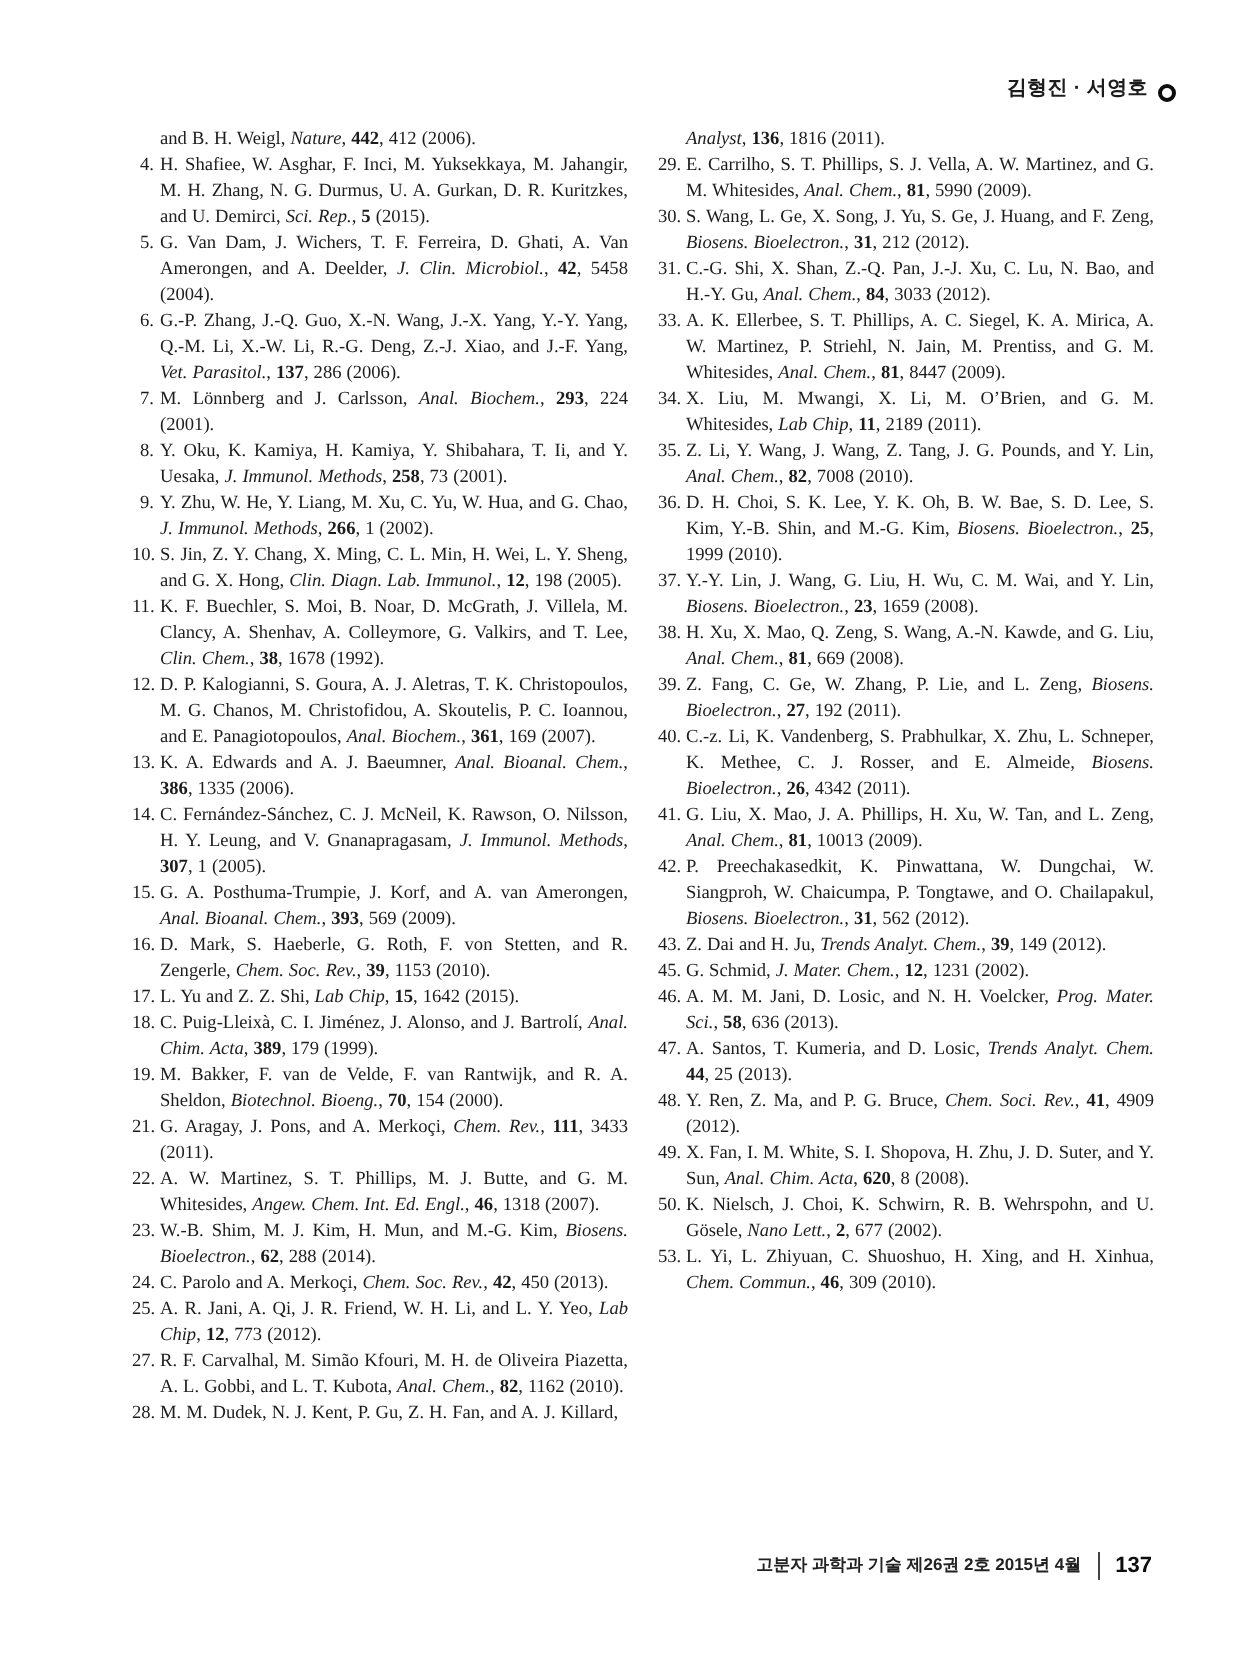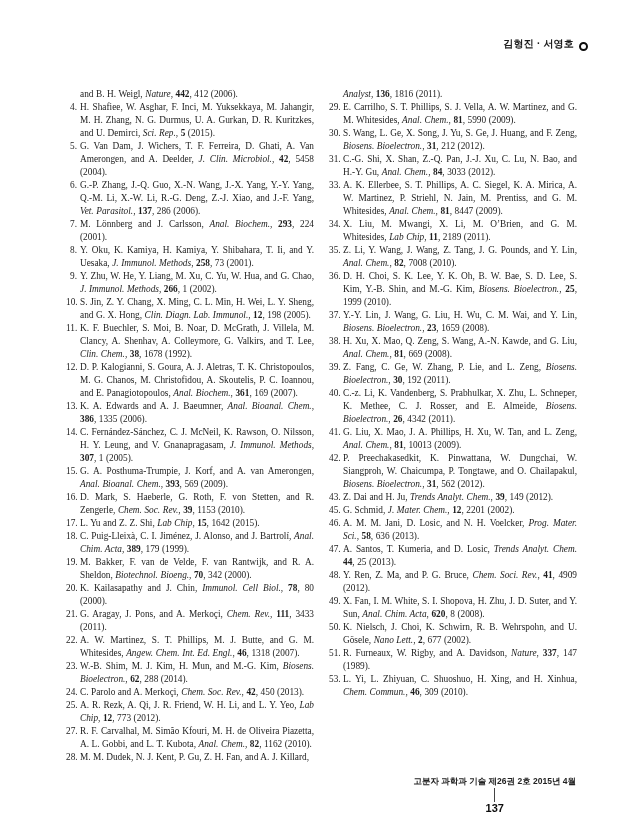--- a/index.html
+++ b/index.html
@@ -26,21 +26,21 @@
   .author-icon {
     box-sizing: border-box;
     width: 9px; height: 9px;
     border: 2.6px solid #0d0d0d;
     border-radius: 50%;
     display: inline-block;
   }
   .refs {
     position: absolute;
     top: 64px; left: 66px;
-    display: flex; gap: 15px; margin-top: 24px;
+    display: flex; gap: 15px;
   }
   .col { width: 248px; flex: none; }
   .ref {
     margin: 0;
     font-size: 9.3px;
     line-height: 13px;
     text-align: justify;
     padding-left: 14px;
     text-indent: -14px;
     word-spacing: 0.2px;
@@ -52,21 +52,21 @@
     text-align: right;
     text-indent: 0;
   }
   .it { font-style: italic; }
   .bd { font-weight: 700; }
   .footer {
     position: absolute;
     top: 776px; right: 45px;
     display: flex; align-items: center;
     font-family: "Liberation Sans", sans-serif;
-    font-size: 8.5px; font-weight: 600; color: #222; flex-direction: column;
+    font-size: 8.5px; font-weight: 600; color: #222;
   }
   .footer-divider {
     width: 1px; height: 14px;
     background: #444;
     margin: 0 8px;
   }
   .pagenum {
     font-size: 11px; font-weight: 700; color: #0d0d0d;
     font-family: "Liberation Sans", sans-serif;
   }
@@ -92,53 +92,51 @@
         <p class="ref"><span class="refnum">9.</span><span>Y. Zhu, W. He, Y. Liang, M. Xu, C. Yu, W. Hua, and G. Chao, </span><span class="it">J. Immunol. Methods</span><span>, </span><span class="bd">266</span><span>, 1 (2002).</span></p>
         <p class="ref"><span class="refnum">10.</span><span>S. Jin, Z. Y. Chang, X. Ming, C. L. Min, H. Wei, L. Y. Sheng, and G. X. Hong, </span><span class="it">Clin. Diagn. Lab. Immunol.</span><span>, </span><span class="bd">12</span><span>, 198 (2005).</span></p>
         <p class="ref"><span class="refnum">11.</span><span>K. F. Buechler, S. Moi, B. Noar, D. McGrath, J. Villela, M. Clancy, A. Shenhav, A. Colleymore, G. Valkirs, and T. Lee, </span><span class="it">Clin. Chem.</span><span>, </span><span class="bd">38</span><span>, 1678 (1992).</span></p>
         <p class="ref"><span class="refnum">12.</span><span>D. P. Kalogianni, S. Goura, A. J. Aletras, T. K. Christopoulos, M. G. Chanos, M. Christofidou, A. Skoutelis, P. C. Ioannou, and E. Panagiotopoulos, </span><span class="it">Anal. Biochem.</span><span>, </span><span class="bd">361</span><span>, 169 (2007).</span></p>
         <p class="ref"><span class="refnum">13.</span><span>K. A. Edwards and A. J. Baeumner, </span><span class="it">Anal. Bioanal. Chem.</span><span>, </span><span class="bd">386</span><span>, 1335 (2006).</span></p>
         <p class="ref"><span class="refnum">14.</span><span>C. Fernández-Sánchez, C. J. McNeil, K. Rawson, O. Nilsson, H. Y. Leung, and V. Gnanapragasam, </span><span class="it">J. Immunol. Methods</span><span>, </span><span class="bd">307</span><span>, 1 (2005).</span></p>
         <p class="ref"><span class="refnum">15.</span><span>G. A. Posthuma-Trumpie, J. Korf, and A. van Amerongen, </span><span class="it">Anal. Bioanal. Chem.</span><span>, </span><span class="bd">393</span><span>, 569 (2009).</span></p>
         <p class="ref"><span class="refnum">16.</span><span>D. Mark, S. Haeberle, G. Roth, F. von Stetten, and R. Zengerle, </span><span class="it">Chem. Soc. Rev.</span><span>, </span><span class="bd">39</span><span>, 1153 (2010).</span></p>
         <p class="ref"><span class="refnum">17.</span><span>L. Yu and Z. Z. Shi, </span><span class="it">Lab Chip</span><span>, </span><span class="bd">15</span><span>, 1642 (2015).</span></p>
         <p class="ref"><span class="refnum">18.</span><span>C. Puig-Lleixà, C. I. Jiménez, J. Alonso, and J. Bartrolí, </span><span class="it">Anal. Chim. Acta</span><span>, </span><span class="bd">389</span><span>, 179 (1999).</span></p>
-        <p class="ref"><span class="refnum">19.</span><span>M. Bakker, F. van de Velde, F. van Rantwijk, and R. A. Sheldon, </span><span class="it">Biotechnol. Bioeng.</span><span>, </span><span class="bd">70</span><span>, 342 (2000).</span></p>
-        <p class="ref"><span class="refnum">20.</span><span>K. Kailasapathy and J. Chin, </span><span class="it">Immunol. Cell Biol.</span><span>, </span><span class="bd">78</span><span>, 80 (2000).</span></p>
+        <p class="ref"><span class="refnum">19.</span><span>M. Bakker, F. van de Velde, F. van Rantwijk, and R. A. Sheldon, </span><span class="it">Biotechnol. Bioeng.</span><span>, </span><span class="bd">70</span><span>, 154 (2000).</span></p>
         <p class="ref"><span class="refnum">21.</span><span>G. Aragay, J. Pons, and A. Merkoçi, </span><span class="it">Chem. Rev.</span><span>, </span><span class="bd">111</span><span>, 3433 (2011).</span></p>
         <p class="ref"><span class="refnum">22.</span><span>A. W. Martinez, S. T. Phillips, M. J. Butte, and G. M. Whitesides, </span><span class="it">Angew. Chem. Int. Ed. Engl.</span><span>, </span><span class="bd">46</span><span>, 1318 (2007).</span></p>
         <p class="ref"><span class="refnum">23.</span><span>W.-B. Shim, M. J. Kim, H. Mun, and M.-G. Kim, </span><span class="it">Biosens. Bioelectron.</span><span>, </span><span class="bd">62</span><span>, 288 (2014).</span></p>
         <p class="ref"><span class="refnum">24.</span><span>C. Parolo and A. Merkoçi, </span><span class="it">Chem. Soc. Rev.</span><span>, </span><span class="bd">42</span><span>, 450 (2013).</span></p>
-        <p class="ref"><span class="refnum">25.</span><span>A. R. Rezk, A. Qi, J. R. Friend, W. H. Li, and L. Y. Yeo, </span><span class="it">Lab Chip</span><span>, </span><span class="bd">12</span><span>, 773 (2012).</span></p>
+        <p class="ref"><span class="refnum">25.</span><span>A. R. Jani, A. Qi, J. R. Friend, W. H. Li, and L. Y. Yeo, </span><span class="it">Lab Chip</span><span>, </span><span class="bd">12</span><span>, 773 (2012).</span></p>
         <p class="ref"><span class="refnum">27.</span><span>R. F. Carvalhal, M. Simão Kfouri, M. H. de Oliveira Piazetta, A. L. Gobbi, and L. T. Kubota, </span><span class="it">Anal. Chem.</span><span>, </span><span class="bd">82</span><span>, 1162 (2010).</span></p>
         <p class="ref"><span class="refnum">28.</span><span>M. M. Dudek, N. J. Kent, P. Gu, Z. H. Fan, and A. J. Killard,</span></p>
       </div>
     <div class="col">
         <p class="ref carry"><span class="it">Analyst</span><span>, </span><span class="bd">136</span><span>, 1816 (2011).</span></p>
         <p class="ref"><span class="refnum">29.</span><span>E. Carrilho, S. T. Phillips, S. J. Vella, A. W. Martinez, and G. M. Whitesides, </span><span class="it">Anal. Chem.</span><span>, </span><span class="bd">81</span><span>, 5990 (2009).</span></p>
         <p class="ref"><span class="refnum">30.</span><span>S. Wang, L. Ge, X. Song, J. Yu, S. Ge, J. Huang, and F. Zeng, </span><span class="it">Biosens. Bioelectron.</span><span>, </span><span class="bd">31</span><span>, 212 (2012).</span></p>
         <p class="ref"><span class="refnum">31.</span><span>C.-G. Shi, X. Shan, Z.-Q. Pan, J.-J. Xu, C. Lu, N. Bao, and H.-Y. Gu, </span><span class="it">Anal. Chem.</span><span>, </span><span class="bd">84</span><span>, 3033 (2012).</span></p>
         <p class="ref"><span class="refnum">33.</span><span>A. K. Ellerbee, S. T. Phillips, A. C. Siegel, K. A. Mirica, A. W. Martinez, P. Striehl, N. Jain, M. Prentiss, and G. M. Whitesides, </span><span class="it">Anal. Chem.</span><span>, </span><span class="bd">81</span><span>, 8447 (2009).</span></p>
         <p class="ref"><span class="refnum">34.</span><span>X. Liu, M. Mwangi, X. Li, M. O’Brien, and G. M. Whitesides, </span><span class="it">Lab Chip</span><span>, </span><span class="bd">11</span><span>, 2189 (2011).</span></p>
         <p class="ref"><span class="refnum">35.</span><span>Z. Li, Y. Wang, J. Wang, Z. Tang, J. G. Pounds, and Y. Lin, </span><span class="it">Anal. Chem.</span><span>, </span><span class="bd">82</span><span>, 7008 (2010).</span></p>
         <p class="ref"><span class="refnum">36.</span><span>D. H. Choi, S. K. Lee, Y. K. Oh, B. W. Bae, S. D. Lee, S. Kim, Y.-B. Shin, and M.-G. Kim, </span><span class="it">Biosens. Bioelectron.</span><span>, </span><span class="bd">25</span><span>, 1999 (2010).</span></p>
         <p class="ref"><span class="refnum">37.</span><span>Y.-Y. Lin, J. Wang, G. Liu, H. Wu, C. M. Wai, and Y. Lin, </span><span class="it">Biosens. Bioelectron.</span><span>, </span><span class="bd">23</span><span>, 1659 (2008).</span></p>
         <p class="ref"><span class="refnum">38.</span><span>H. Xu, X. Mao, Q. Zeng, S. Wang, A.-N. Kawde, and G. Liu, </span><span class="it">Anal. Chem.</span><span>, </span><span class="bd">81</span><span>, 669 (2008).</span></p>
-        <p class="ref"><span class="refnum">39.</span><span>Z. Fang, C. Ge, W. Zhang, P. Lie, and L. Zeng, </span><span class="it">Biosens. Bioelectron.</span><span>, </span><span class="bd">30</span><span>, 192 (2011).</span></p>
+        <p class="ref"><span class="refnum">39.</span><span>Z. Fang, C. Ge, W. Zhang, P. Lie, and L. Zeng, </span><span class="it">Biosens. Bioelectron.</span><span>, </span><span class="bd">27</span><span>, 192 (2011).</span></p>
         <p class="ref"><span class="refnum">40.</span><span>C.-z. Li, K. Vandenberg, S. Prabhulkar, X. Zhu, L. Schneper, K. Methee, C. J. Rosser, and E. Almeide, </span><span class="it">Biosens. Bioelectron.</span><span>, </span><span class="bd">26</span><span>, 4342 (2011).</span></p>
         <p class="ref"><span class="refnum">41.</span><span>G. Liu, X. Mao, J. A. Phillips, H. Xu, W. Tan, and L. Zeng, </span><span class="it">Anal. Chem.</span><span>, </span><span class="bd">81</span><span>, 10013 (2009).</span></p>
         <p class="ref"><span class="refnum">42.</span><span>P. Preechakasedkit, K. Pinwattana, W. Dungchai, W. Siangproh, W. Chaicumpa, P. Tongtawe, and O. Chailapakul, </span><span class="it">Biosens. Bioelectron.</span><span>, </span><span class="bd">31</span><span>, 562 (2012).</span></p>
         <p class="ref"><span class="refnum">43.</span><span>Z. Dai and H. Ju, </span><span class="it">Trends Analyt. Chem.</span><span>, </span><span class="bd">39</span><span>, 149 (2012).</span></p>
-        <p class="ref"><span class="refnum">45.</span><span>G. Schmid, </span><span class="it">J. Mater. Chem.</span><span>, </span><span class="bd">12</span><span>, 2201 (2002).</span></p>
+        <p class="ref"><span class="refnum">45.</span><span>G. Schmid, </span><span class="it">J. Mater. Chem.</span><span>, </span><span class="bd">12</span><span>, 1231 (2002).</span></p>
         <p class="ref"><span class="refnum">46.</span><span>A. M. M. Jani, D. Losic, and N. H. Voelcker, </span><span class="it">Prog. Mater. Sci.</span><span>, </span><span class="bd">58</span><span>, 636 (2013).</span></p>
         <p class="ref"><span class="refnum">47.</span><span>A. Santos, T. Kumeria, and D. Losic, </span><span class="it">Trends Analyt. Chem.</span><span> </span><span class="bd">44</span><span>, 25 (2013).</span></p>
         <p class="ref"><span class="refnum">48.</span><span>Y. Ren, Z. Ma, and P. G. Bruce, </span><span class="it">Chem. Soci. Rev.</span><span>, </span><span class="bd">41</span><span>, 4909 (2012).</span></p>
         <p class="ref"><span class="refnum">49.</span><span>X. Fan, I. M. White, S. I. Shopova, H. Zhu, J. D. Suter, and Y. Sun, </span><span class="it">Anal. Chim. Acta</span><span>, </span><span class="bd">620</span><span>, 8 (2008).</span></p>
         <p class="ref"><span class="refnum">50.</span><span>K. Nielsch, J. Choi, K. Schwirn, R. B. Wehrspohn, and U. Gösele, </span><span class="it">Nano Lett.</span><span>, </span><span class="bd">2</span><span>, 677 (2002).</span></p>
-        <p class="ref"><span class="refnum">51.</span><span>R. Furneaux, W. Rigby, and A. Davidson, </span><span class="it">Nature</span><span>, </span><span class="bd">337</span><span>, 147 (1989).</span></p>
         <p class="ref"><span class="refnum">53.</span><span>L. Yi, L. Zhiyuan, C. Shuoshuo, H. Xing, and H. Xinhua, </span><span class="it">Chem. Commun.</span><span>, </span><span class="bd">46</span><span>, 309 (2010).</span></p>
       </div>
   </div>
 
   <div class="footer">
     <span class="journal">고분자 과학과 기술 제26권 2호 2015년 4월</span>
     <span class="footer-divider"></span>
     <span class="pagenum">137</span>
   </div>
 

